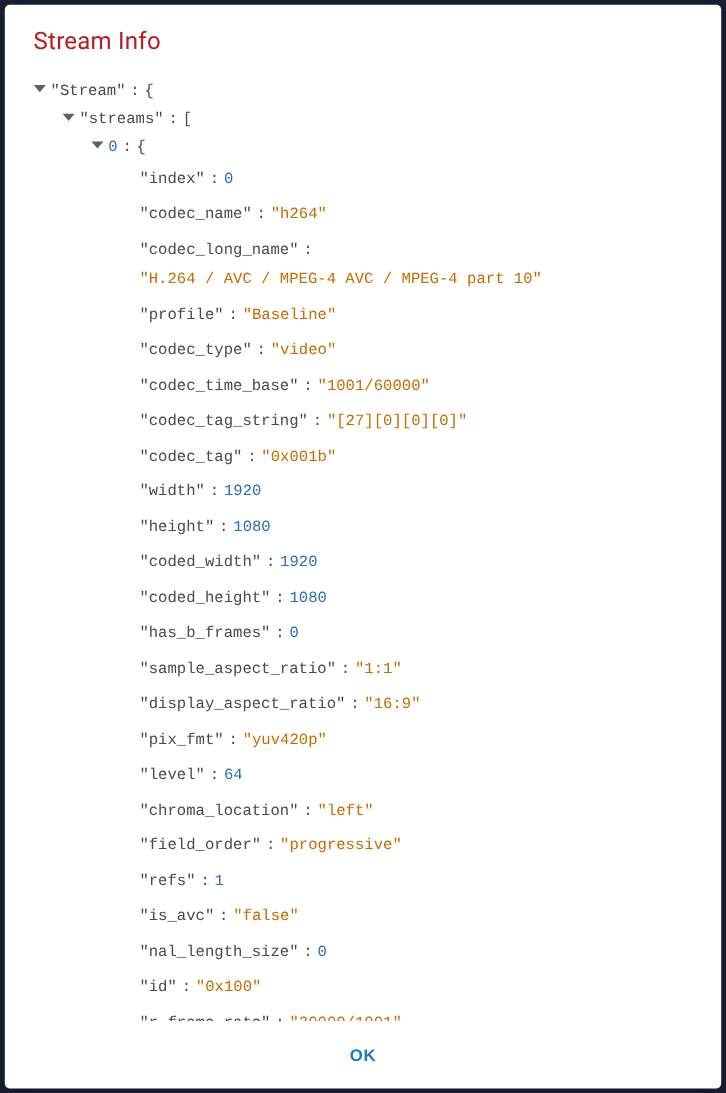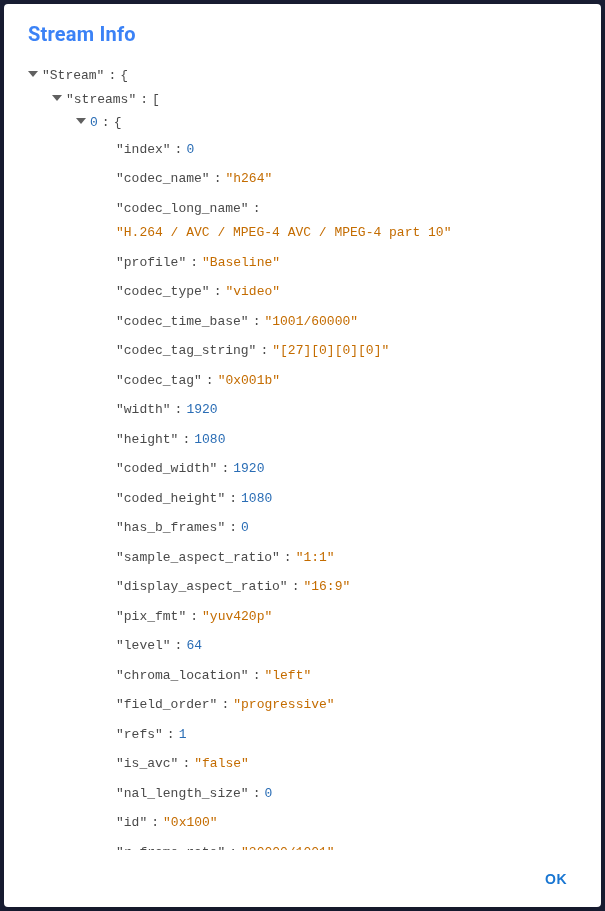--- a/index.html
+++ b/index.html
@@ -18,22 +18,22 @@
       border-radius: 4px;
       display: flex;
       flex-direction: column;
       box-shadow: 0 4px 20px rgba(0,0,0,0.3);
     }
     .dialog-header {
       padding: 18px 24px 10px 24px;
     }
     .dialog-title {
       font-size: 20px;
-      font-weight: 700;
-      color: #3b82f6;
+      font-weight: 400;
+      color: #b91c1c;
       letter-spacing: 0.2px;
     }
     .dialog-body {
       flex: 1;
       overflow-y: scroll;
       padding: 8px 8px 8px 24px;
       position: relative;
     }
     .dialog-body::-webkit-scrollbar {
       width: 12px;
@@ -87,21 +87,21 @@
       padding-left: 88px;
     }
     .prop-row {
       padding: 5px 0;
       display: flex;
       flex-wrap: wrap;
     }
     .dialog-footer {
       padding: 14px 24px;
       display: flex;
-      justify-content: flex-end;
+      justify-content: center;
       border-top: 1px solid transparent;
     }
     .ok-button {
       color: #1976d2;
       font-weight: 600;
       font-size: 14px;
       background: none;
       border: none;
       cursor: pointer;
       padding: 6px 10px;

